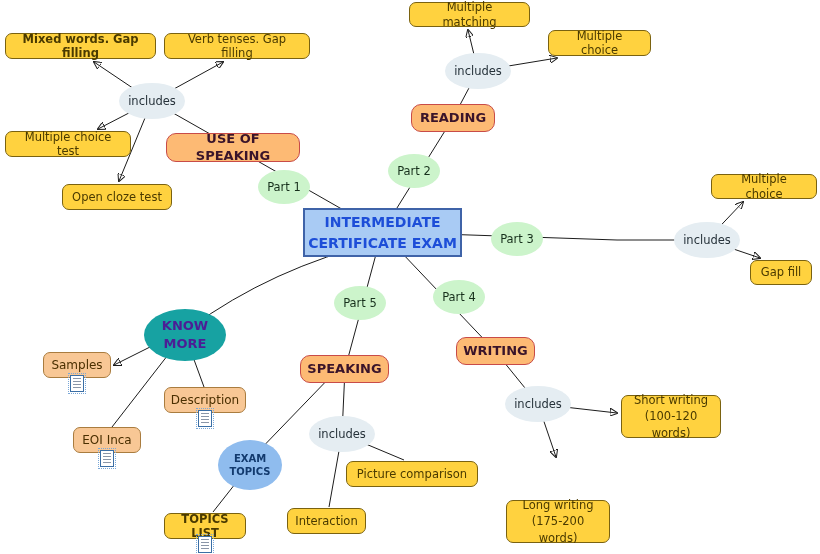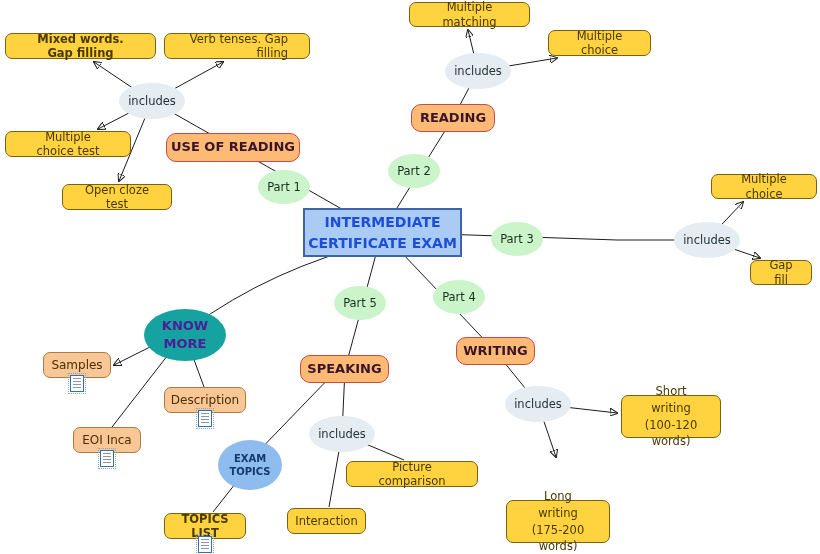--- a/index.html
+++ b/index.html
@@ -16,21 +16,21 @@
   .center-box{
     background:#A9CBF4;border:2px solid #3F63A8;color:#1d4ed8;
     font-weight:bold;font-size:14px;line-height:1.45;
   }
   .topic{
     background:#fdba74;border:1.5px solid #C84B48;border-radius:10px;
     color:#3A142A;font-weight:bold;font-size:13px;
   }
   .item{
     background:#FFD23F;border:1.5px solid #7A6210;border-radius:7px;
-    color:#4A3A00;font-size:11.5px;padding:0 21px;
+    color:#4A3A00;font-size:11.5px;padding:0 9px;
   }
   .part{
     background:#CCF4CB;border-radius:50%;color:#17301C;font-size:11.5px;
   }
   .includes{
     background:#E5EDF2;border-radius:50%;color:#26323A;font-size:11.5px;
   }
   .know{
     background:#17A2A2;border-radius:50%;color:#4c1d95;font-weight:bold;
     font-size:13px;padding:0 16px;line-height:1.35;text-align:center;
@@ -98,33 +98,33 @@
   </svg>
 
   <div class="node center-box" style="left:303px;top:208px;width:159px;height:49px;">INTERMEDIATE CERTIFICATE EXAM</div>
 
   <div class="node part" style="left:258px;top:170px;width:52px;height:34px;">Part 1</div>
   <div class="node part" style="left:388px;top:154px;width:52px;height:34px;">Part 2</div>
   <div class="node part" style="left:491px;top:222px;width:52px;height:34px;">Part 3</div>
   <div class="node part" style="left:433px;top:280px;width:52px;height:34px;">Part 4</div>
   <div class="node part" style="left:334px;top:286px;width:52px;height:34px;">Part 5</div>
 
-  <div class="node topic" style="left:166px;top:133px;width:134px;height:29px;">USE OF READING</div>
+  <div class="node topic" style="left:166px;top:133px;width:134px;height:29px;">USE OF SPEAKING</div>
   <div class="node topic" style="left:411px;top:104px;width:84px;height:28px;">READING</div>
   <div class="node topic" style="left:456px;top:337px;width:79px;height:28px;">WRITING</div>
   <div class="node topic" style="left:300px;top:355px;width:89px;height:28px;">SPEAKING</div>
 
   <div class="node includes" style="left:119px;top:83px;width:66px;height:36px;">includes</div>
   <div class="node includes" style="left:445px;top:53px;width:66px;height:36px;">includes</div>
   <div class="node includes" style="left:674px;top:222px;width:66px;height:36px;">includes</div>
   <div class="node includes" style="left:505px;top:386px;width:66px;height:36px;">includes</div>
   <div class="node includes" style="left:309px;top:416px;width:66px;height:36px;">includes</div>
 
   <div class="node item" style="left:5px;top:33px;width:151px;height:26px;font-weight:bold;">Mixed words. Gap filling</div>
-  <div class="node item" style="left:164px;top:33px;width:146px;height:26px;text-align:right;">Verb tenses. Gap filling</div>
+  <div class="node item" style="left:164px;top:33px;width:146px;height:26px;">Verb tenses. Gap filling</div>
   <div class="node item" style="left:5px;top:131px;width:126px;height:26px;">Multiple choice test</div>
   <div class="node item" style="left:62px;top:184px;width:110px;height:26px;">Open cloze test</div>
 
   <div class="node item" style="left:409px;top:2px;width:121px;height:25px;">Multiple matching</div>
   <div class="node item" style="left:548px;top:30px;width:103px;height:26px;">Multiple choice</div>
 
   <div class="node item" style="left:711px;top:174px;width:106px;height:25px;">Multiple choice</div>
   <div class="node item" style="left:750px;top:260px;width:62px;height:25px;">Gap fill</div>
 
   <div class="node item" style="left:621px;top:395px;width:100px;height:43px;line-height:1.45;">Short writing (100-120 words)</div>

